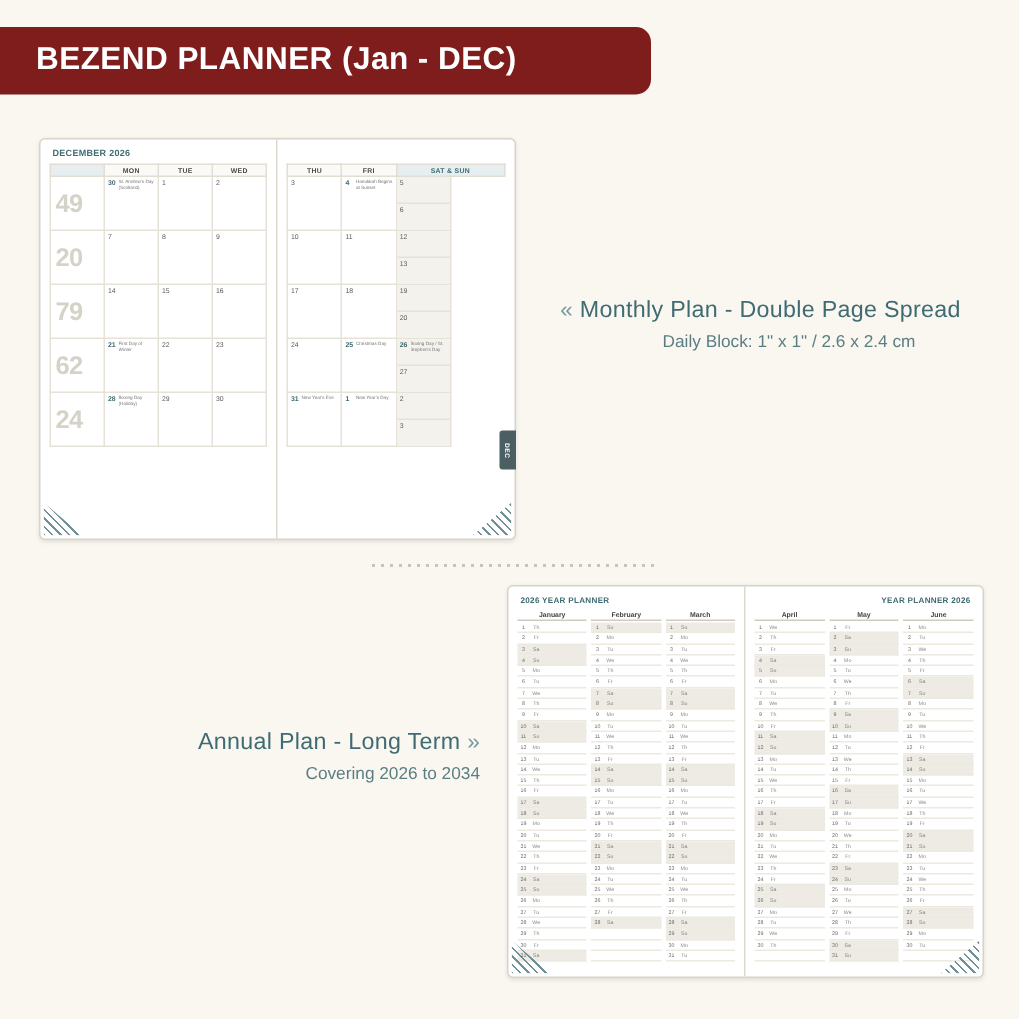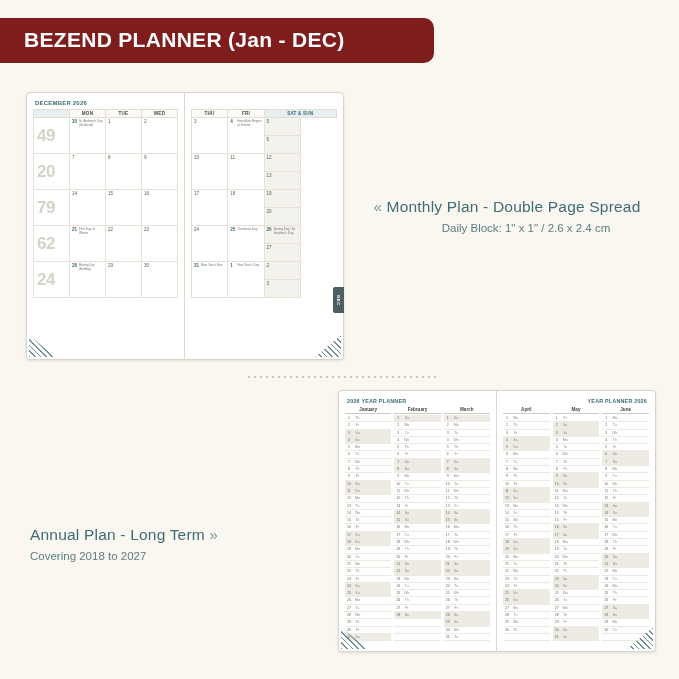--- a/index.html
+++ b/index.html
@@ -185,21 +185,21 @@
     position: absolute;
     left: 246px; top: 374px;
     width: 190px; height: 6px;
     background-image: radial-gradient(#c9c4b6 1px, transparent 1.2px);
     background-size: 6px 6px;
   }
 
   
   .caption { position: absolute; }
   #cap-monthly { left: 352px; top: 196px; width: 310px; text-align: center; }
-  #cap-annual  { left: 30px;  top: 484px; width: 300px; text-align: left; margin-top: 40px; }
+  #cap-annual  { left: 20px;  top: 484px; width: 300px; text-align: right; }
 
   .cap-title {
     font-size: 15.5px;
     color: #3f6b73;
     line-height: 22px;
     letter-spacing: .2px;
     white-space: nowrap;
   }
   .cap-arrow { color: #6f9aa0; font-size: 15px; }
   .cap-line {
@@ -1379,14 +1379,14 @@
     <span>Monthly Plan - Double Page Spread</span>
   </div>
   <div class="cap-line">Daily Block: 1" x 1" / 2.6 x 2.4 cm</div>
 </div>
 
 <div class="caption" id="cap-annual">
   <div class="cap-title">
     <span>Annual Plan - Long Term</span>
     <span class="cap-arrow">»</span>
   </div>
-  <div class="cap-line">Covering 2018 to 2027</div>
+  <div class="cap-line">Covering 2026 to 2034</div>
 </div>
 
 </body></html>

